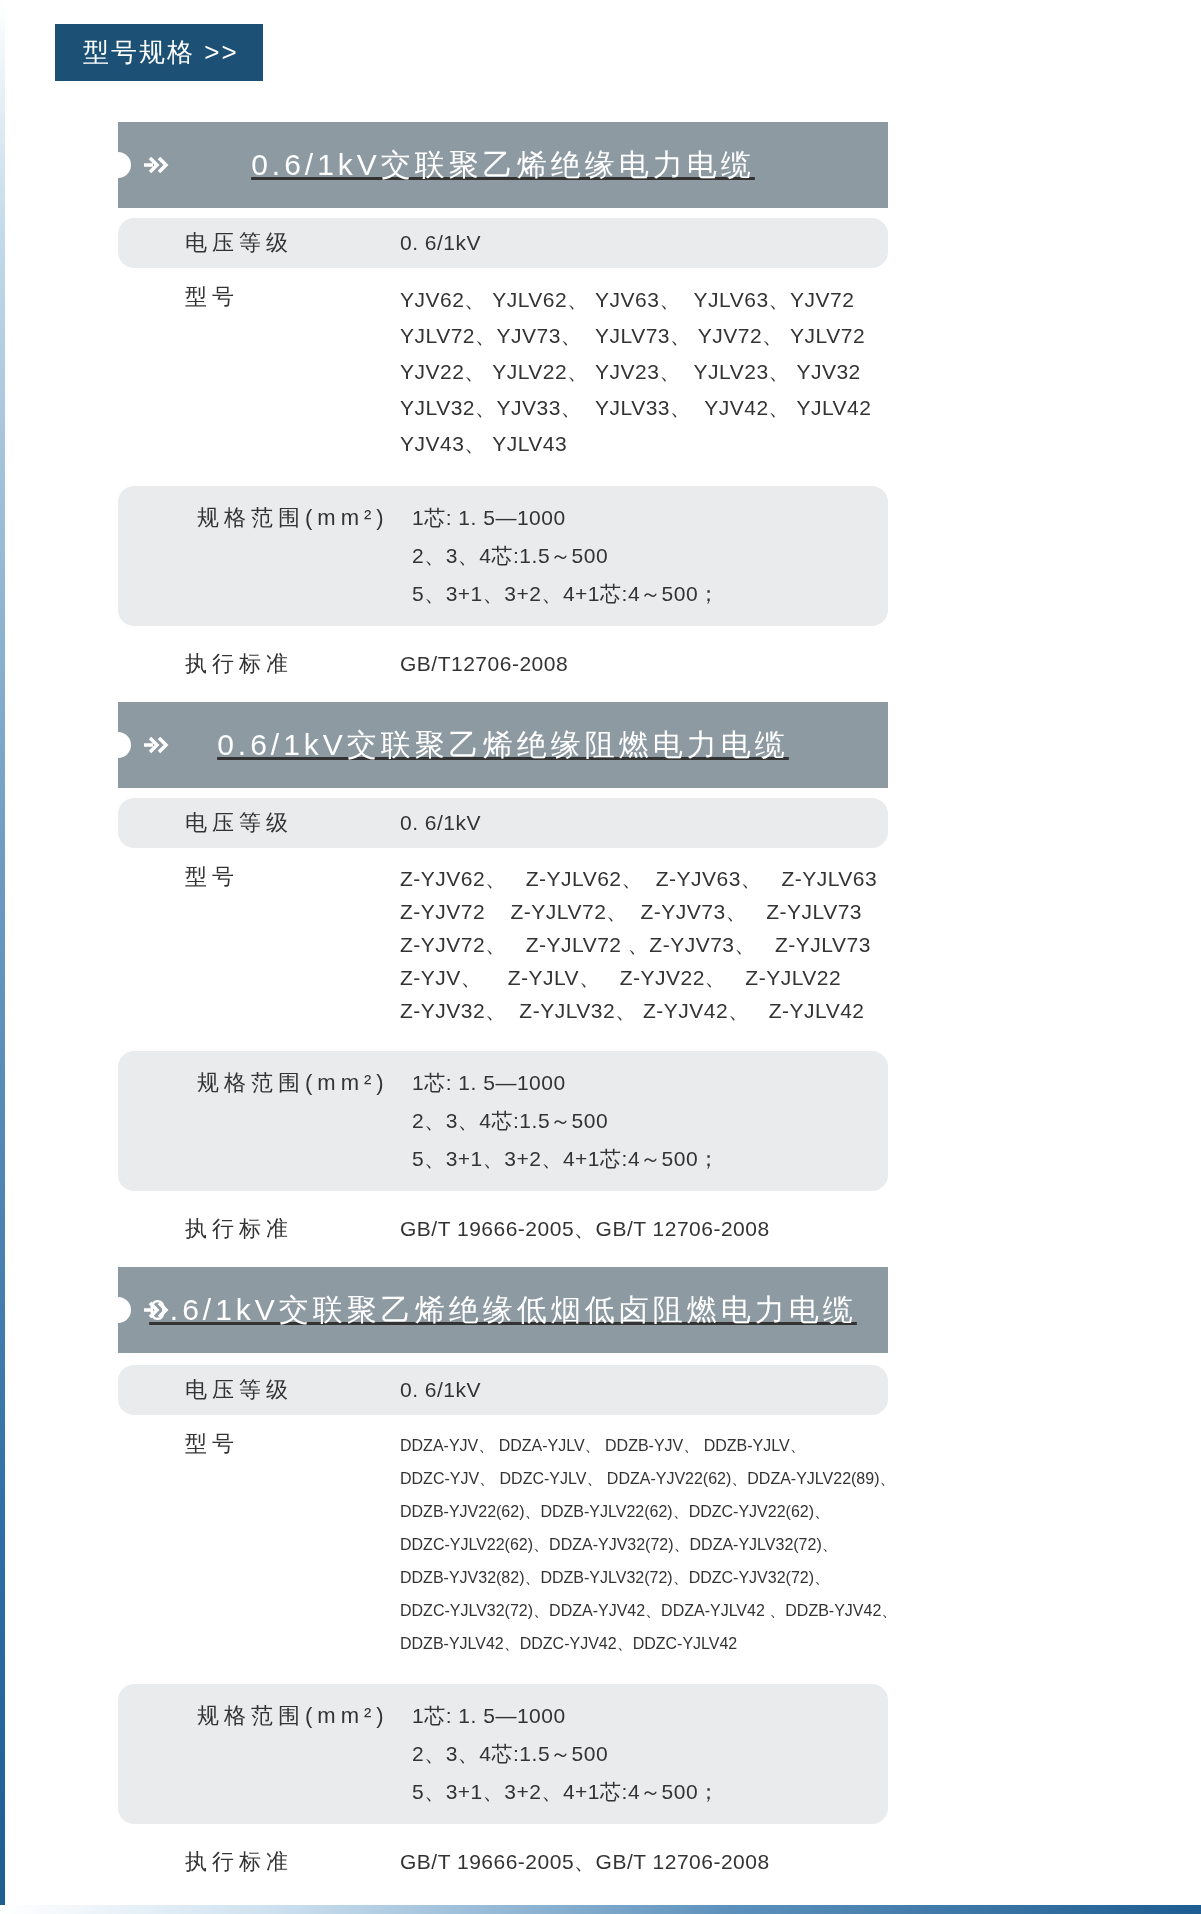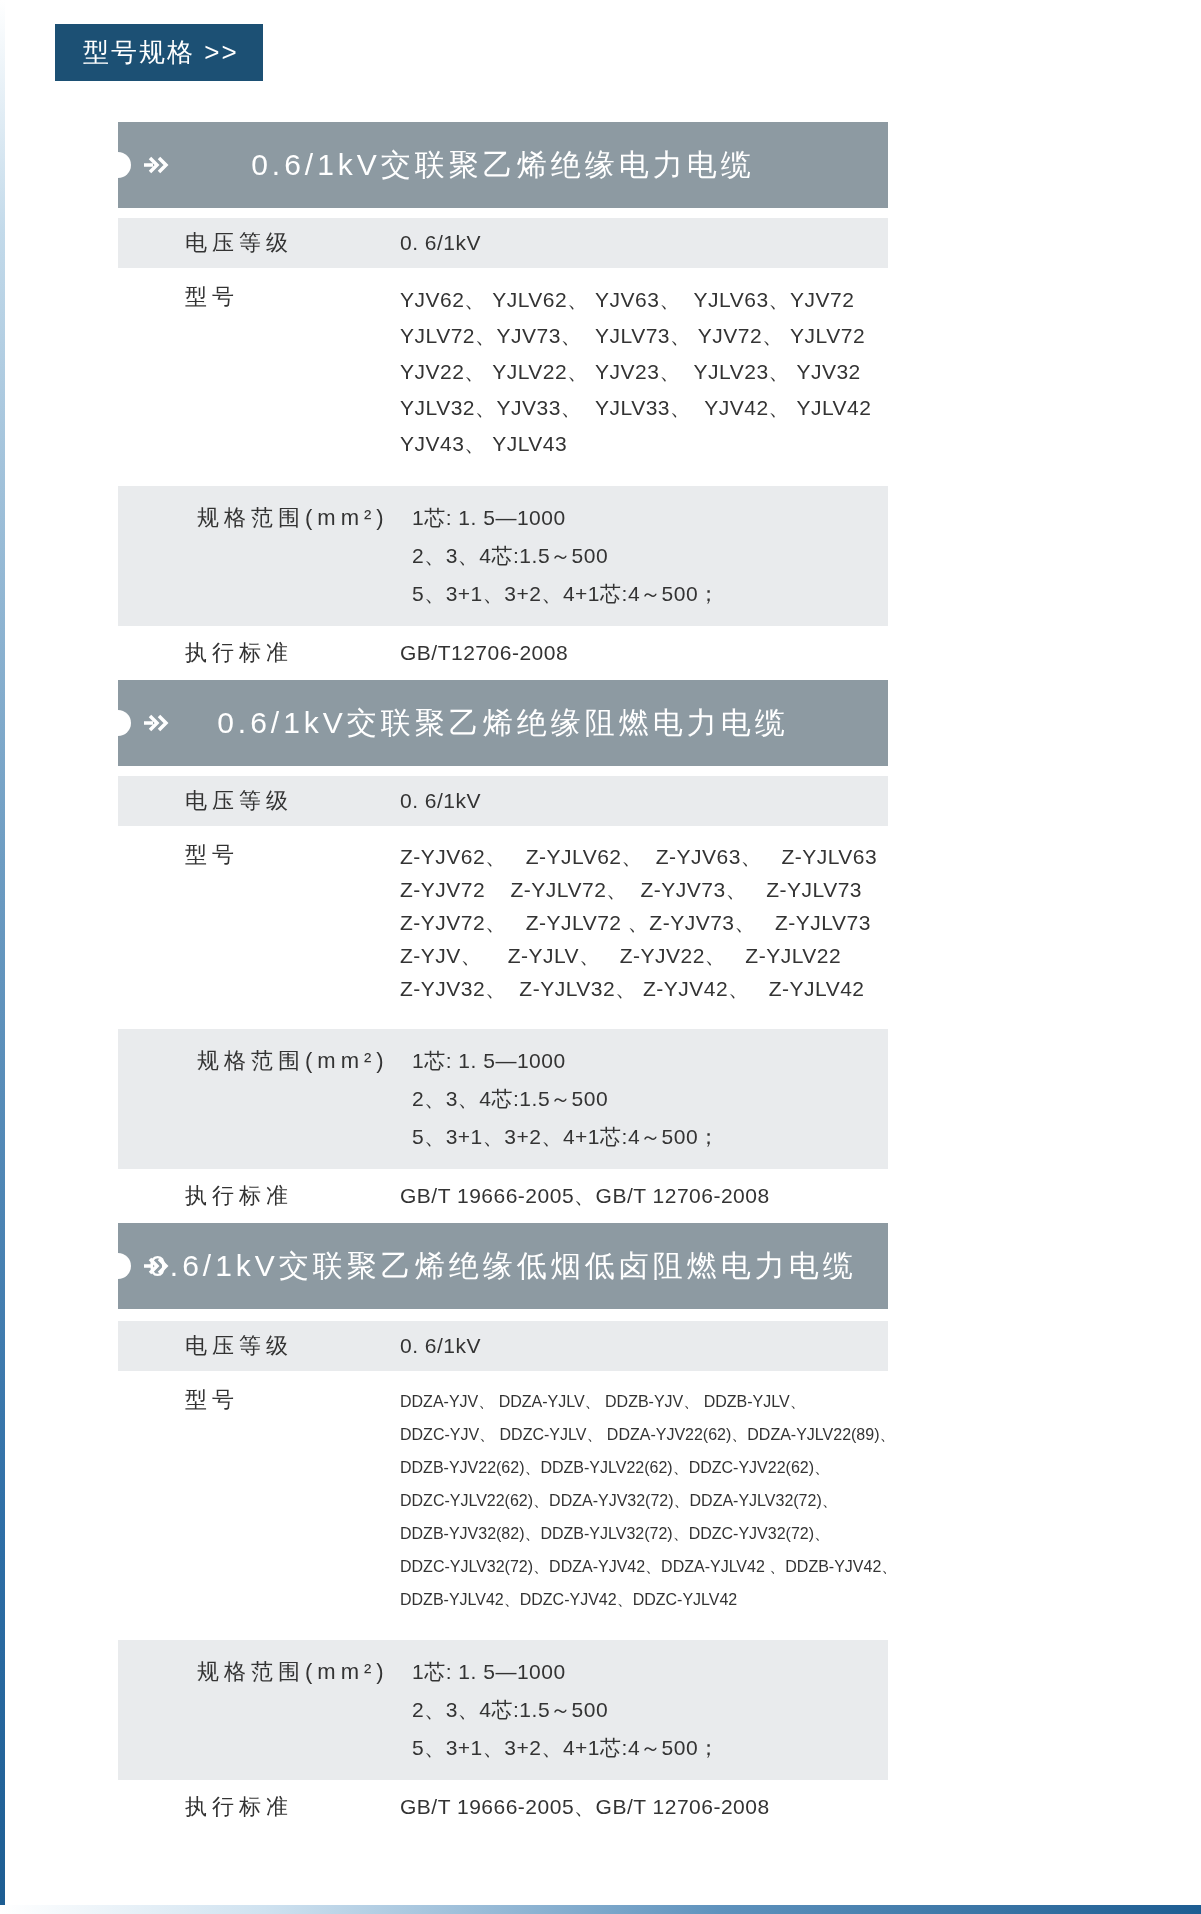--- a/index.html
+++ b/index.html
@@ -22,48 +22,48 @@
     display:inline-block;margin:24px 0 0 55px;
     background:#1c5074;color:#ffffff;
     font-size:26px;letter-spacing:2px;line-height:1;
     padding:15px 24px 16px 28px;
   }
   
   .content{margin:41px 0 0 118px;width:770px;}
   
   .band{
     position:relative;height:86px;background:#8d9aa2;
-    display:flex;align-items:center;justify-content:center;
+    display:flex;align-items:center;justify-content:center;text-decoration:underline;
   }
   .band-title{
     margin:0;color:#ffffff;font-size:30px;font-weight:normal;letter-spacing:4px;
   }
   .band-circle{
     position:absolute;left:-13px;top:50%;transform:translateY(-50%);
     width:26px;height:26px;background:#ffffff;border-radius:50%;
   }
   .band-arrow{
     position:absolute;left:24px;top:50%;transform:translateY(-50%);
     width:30px;height:24px;
   }
   
-  .row{display:flex;align-items:flex-start;}
+  .row{display:flex;align-items:flex-start;border-radius:16px;}
   .row .label{
     flex:none;width:215px;padding-left:67px;
     font-size:22px;letter-spacing:5px;color:#333;
   }
   .row .value{flex:1;font-size:21px;letter-spacing:0.5px;color:#333;}
   .gray{background:#e9ebed;}
   .voltage-row{height:50px;margin-top:10px;align-items:center;}
   .model-row{padding:14px 0 24px 0;}
   .model-row .line{line-height:36px;white-space:pre;}
   .spec-row{padding:13px 12px;}
   .spec-row .label,.spec-row .line{line-height:38px;}
   .spec-row .line{white-space:pre;}
-  .standard-row{height:54px;align-items:center;}
+  .standard-row{height:76px;align-items:center;}
   
   .section-2 .model-row .line{line-height:33px;}
   .section-3 .model-row .line{line-height:33px;font-size:16px;letter-spacing:0;}
   .section-3 .voltage-row{margin-top:12px;}
 </style>
 </head>
 <body>
 
 
 

